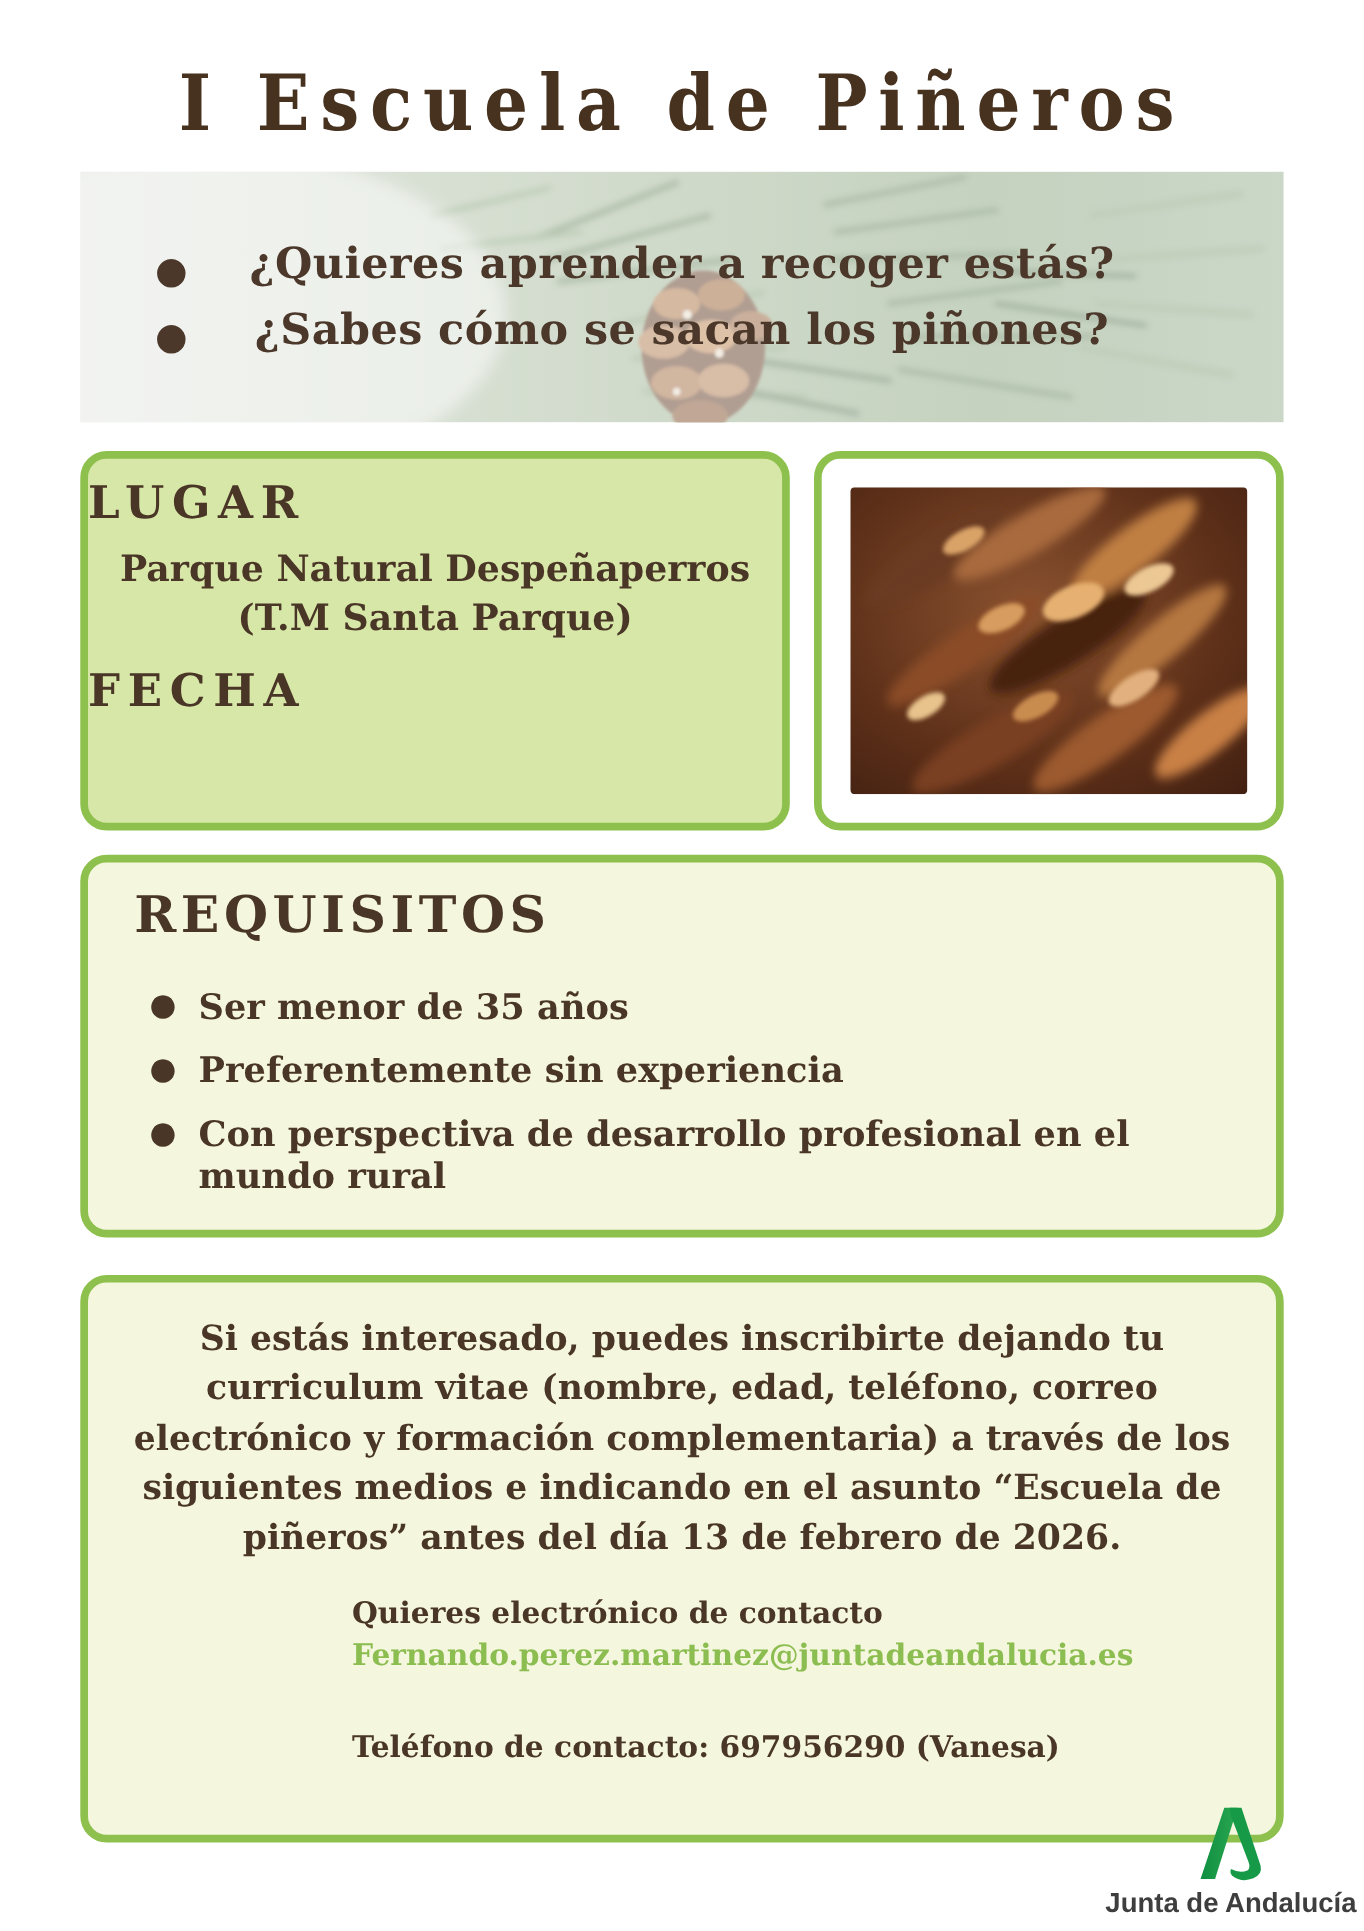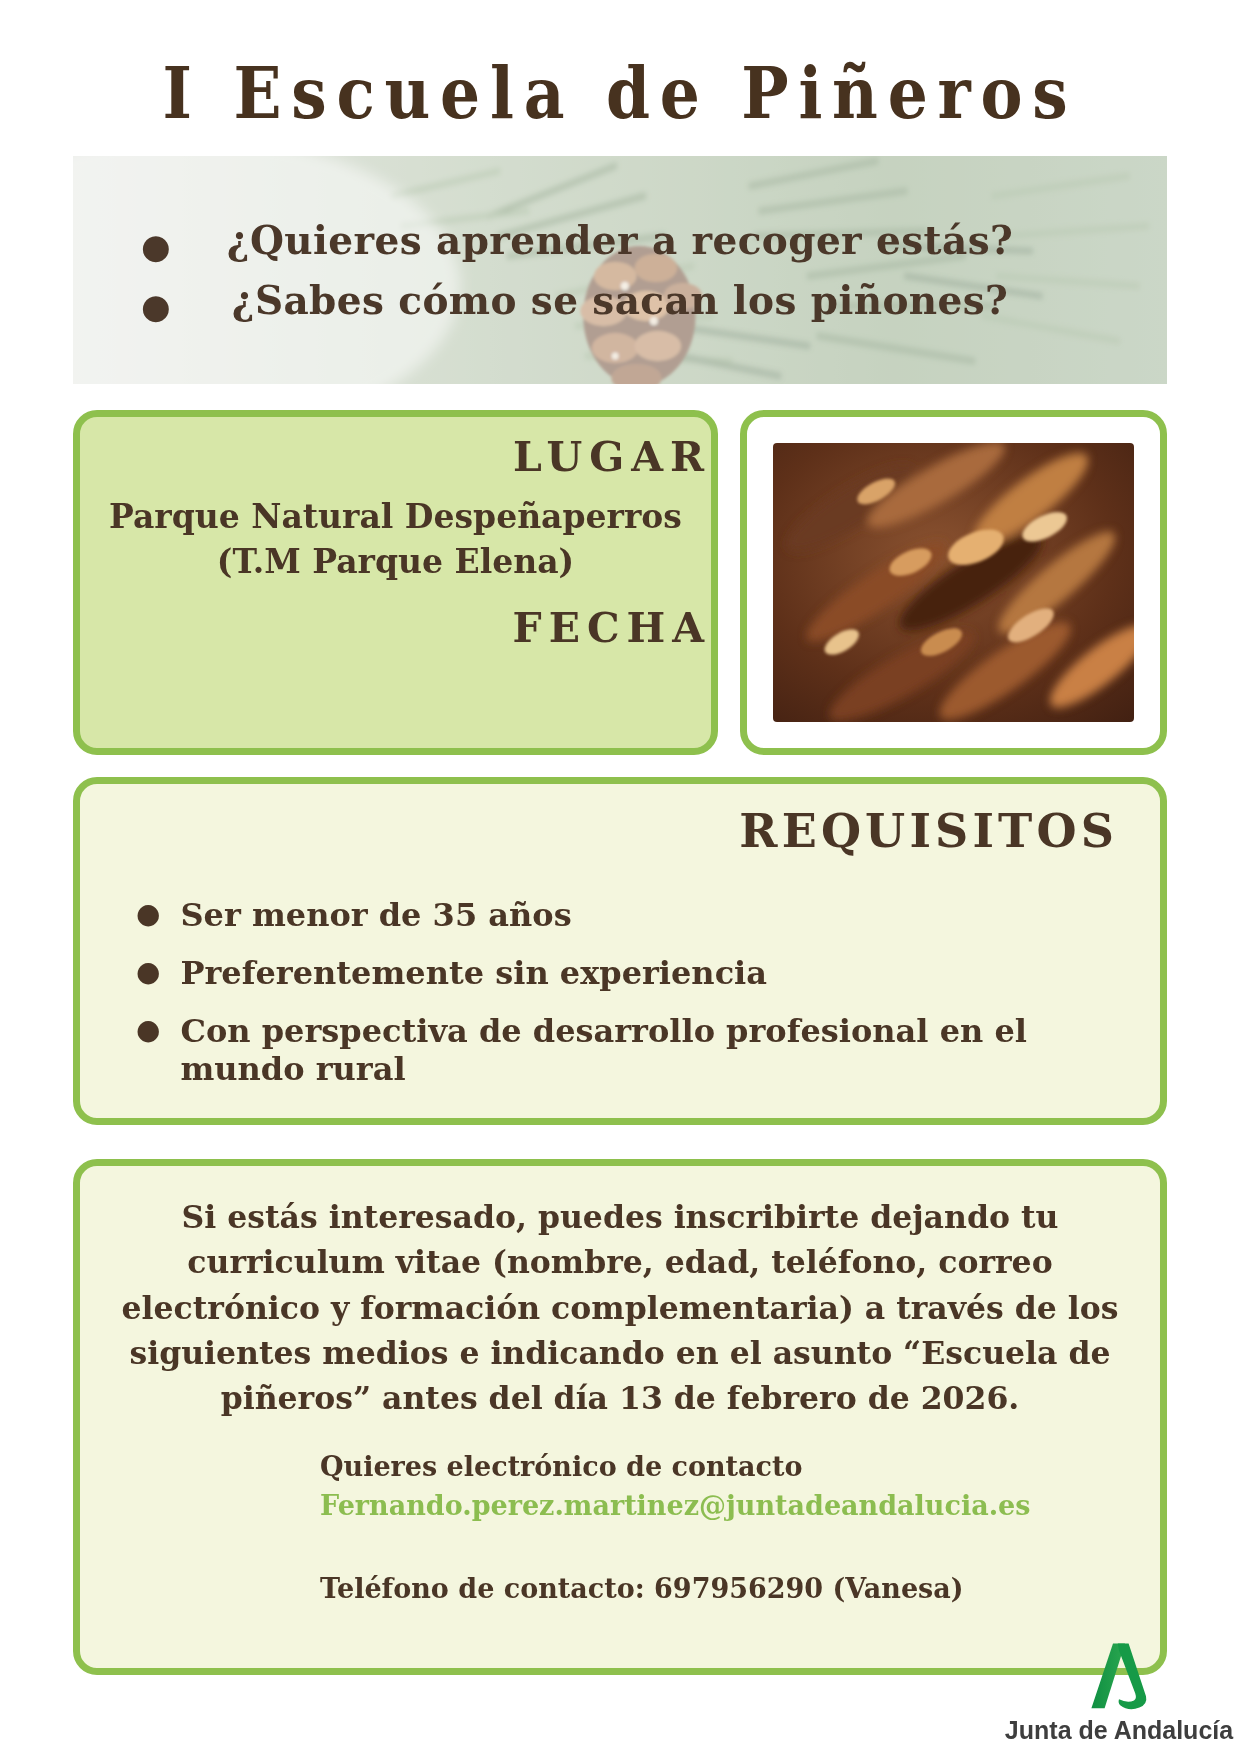--- a/index.html
+++ b/index.html
@@ -61,25 +61,24 @@
   .row{
     display:flex;
     gap:22px;
     margin-top:26px;
   }
   .lugar-box{
     width:645px;height:345px;
     padding:16px 0 0 0;
   }
   .box-heading{
-    text-align:right;
+    text-align:left;
     font-size:41px;font-weight:bold;
     letter-spacing:0.17em;
     color:#4a3626;
-    padding-left:36px;
   }
   .lugar-line{
     text-align:center;
     font-size:33px;font-weight:bold;
     color:#4a3626;
     line-height:1.35;
   }
   .lugar-line.first{margin-top:14px;}
   .fecha-heading{margin-top:20px;}
   .fecha-lines{
@@ -240,21 +239,21 @@
           <span class="bq-bullet">●</span>
           <span class="bq-text">¿Sabes cómo se sacan los piñones?</span>
         </div>
       </div>
     </div>
 
     <div class="row">
       <div class="gbox fill-green lugar-box">
         <div class="box-heading">LUGAR</div>
         <div class="lugar-line first">Parque Natural Despeñaperros</div>
-        <div class="lugar-line">(T.M Parque Elena)</div>
+        <div class="lugar-line">(T.M Santa Parque)</div>
         <div class="box-heading fecha-heading">FECHA</div>
       </div>
 
       <div class="gbox photo-box">
         <svg viewBox="0 0 420 300" preserveAspectRatio="none" aria-hidden="true">
           <defs>
             <radialGradient id="pg" cx="0.45" cy="0.4" r="0.9">
               <stop offset="0" stop-color="#8a5230"></stop>
               <stop offset="0.55" stop-color="#5e3019"></stop>
               <stop offset="1" stop-color="#3a1c10"></stop>

